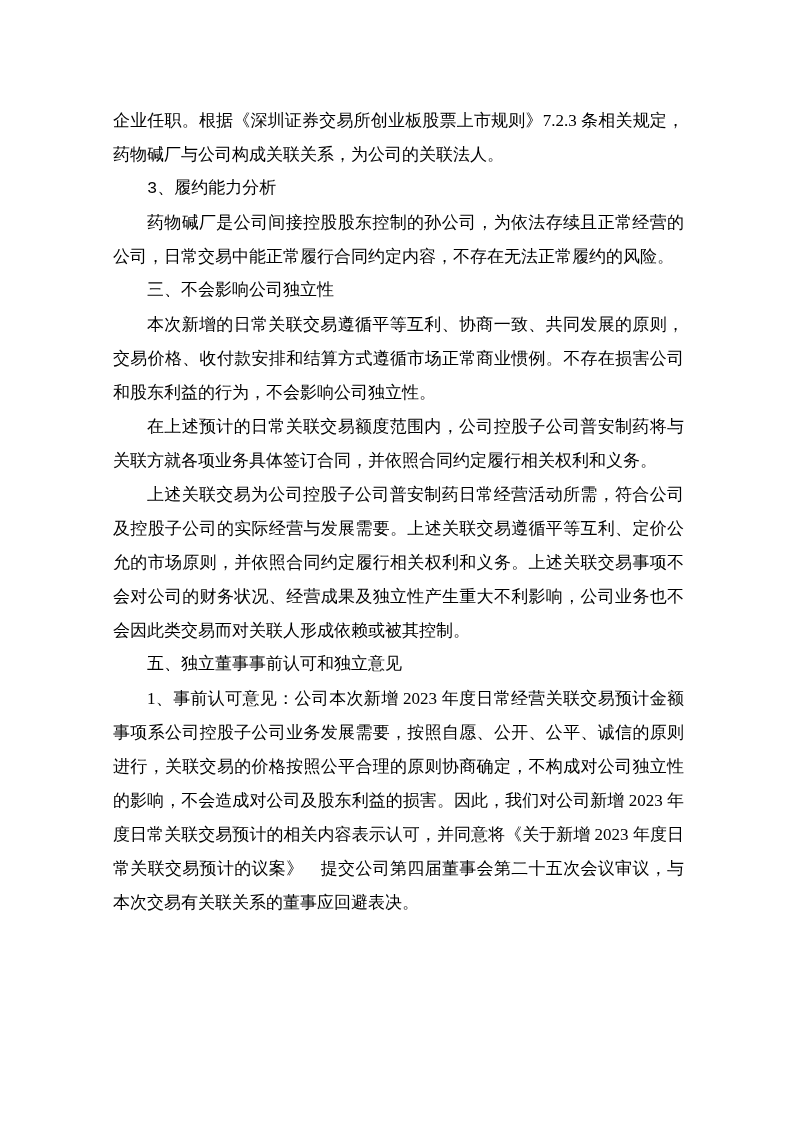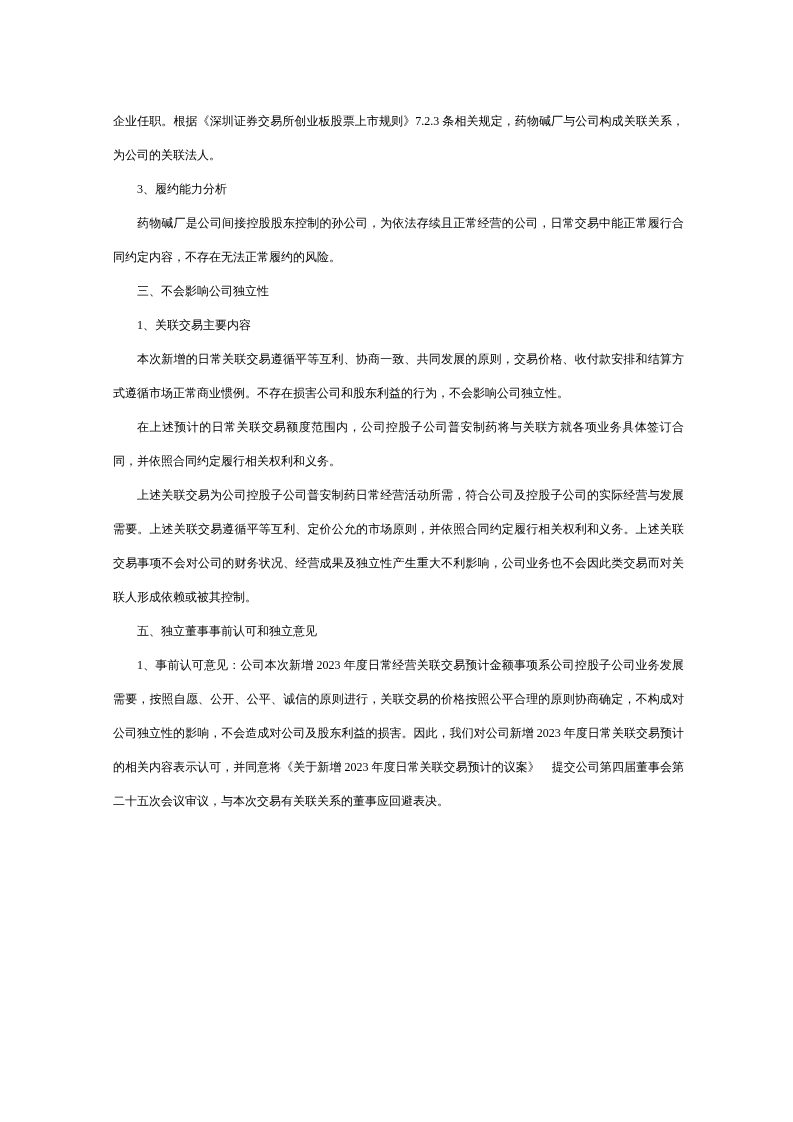--- a/index.html
+++ b/index.html
@@ -27,51 +27,50 @@
     position: absolute;
     left: 113px;
     top: 104px;
     width: 571px;
   }
   .content p,
   .content h2,
   .content h3 {
     margin: 0;
     padding: 0;
-    font-size: 12px;
+    font-size: 17px;
     line-height: 34px;
     font-weight: normal;
     text-align: justify;
     word-break: break-all;
   }
   .body-para.indent {
     text-indent: 2em;
   }
   .heading {
-    font-family: Liberation Serif, serif;
+    font-family: Liberation Mono, monospace;
     font-weight: bold;
     text-indent: 2em;
     text-align: left;
   }
 </style>
 </head>
 <body>
 
 <main class="page">
   <section class="content">
 
     <p class="body-para">企业任职。根据《深圳证券交易所创业板股票上市规则》7.2.3 条相关规定，药物碱厂与公司构成关联关系，为公司的关联法人。</p>
 
     <h3 class="heading">3、履约能力分析</h3>
 
     <p class="body-para indent">药物碱厂是公司间接控股股东控制的孙公司，为依法存续且正常经营的公司，日常交易中能正常履行合同约定内容，不存在无法正常履约的风险。</p>
 
     <h2 class="heading">三、不会影响公司独立性</h2>
 
-    <p class="body-para indent">1、关联交易主要内容</p>
 
     <p class="body-para indent">本次新增的日常关联交易遵循平等互利、协商一致、共同发展的原则，交易价格、收付款安排和结算方式遵循市场正常商业惯例。不存在损害公司和股东利益的行为，不会影响公司独立性。</p>
 
 
     <p class="body-para indent">在上述预计的日常关联交易额度范围内，公司控股子公司普安制药将与关联方就各项业务具体签订合同，并依照合同约定履行相关权利和义务。</p>
 
 
     <p class="body-para indent">上述关联交易为公司控股子公司普安制药日常经营活动所需，符合公司及控股子公司的实际经营与发展需要。上述关联交易遵循平等互利、定价公允的市场原则，并依照合同约定履行相关权利和义务。上述关联交易事项不会对公司的财务状况、经营成果及独立性产生重大不利影响，公司业务也不会因此类交易而对关联人形成依赖或被其控制。</p>
 
     <h2 class="heading">五、独立董事事前认可和独立意见</h2>

